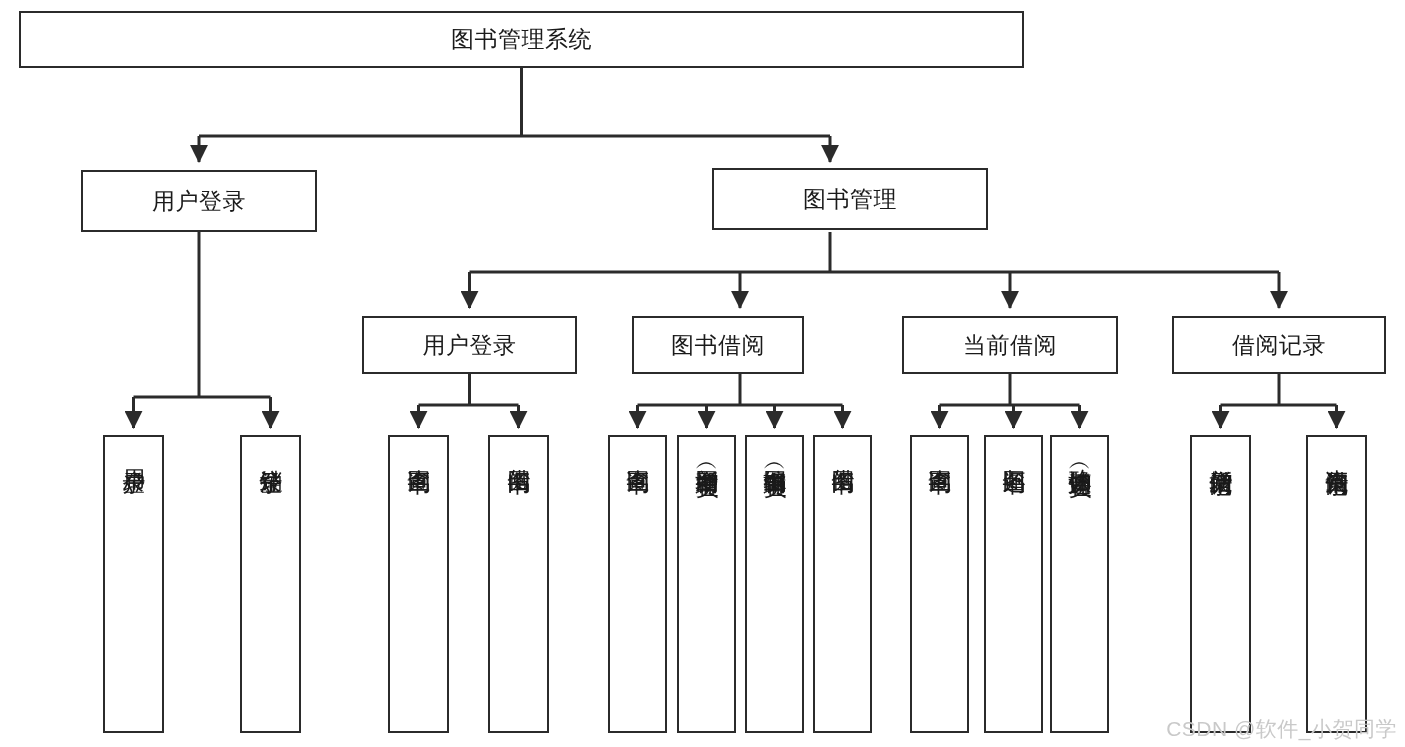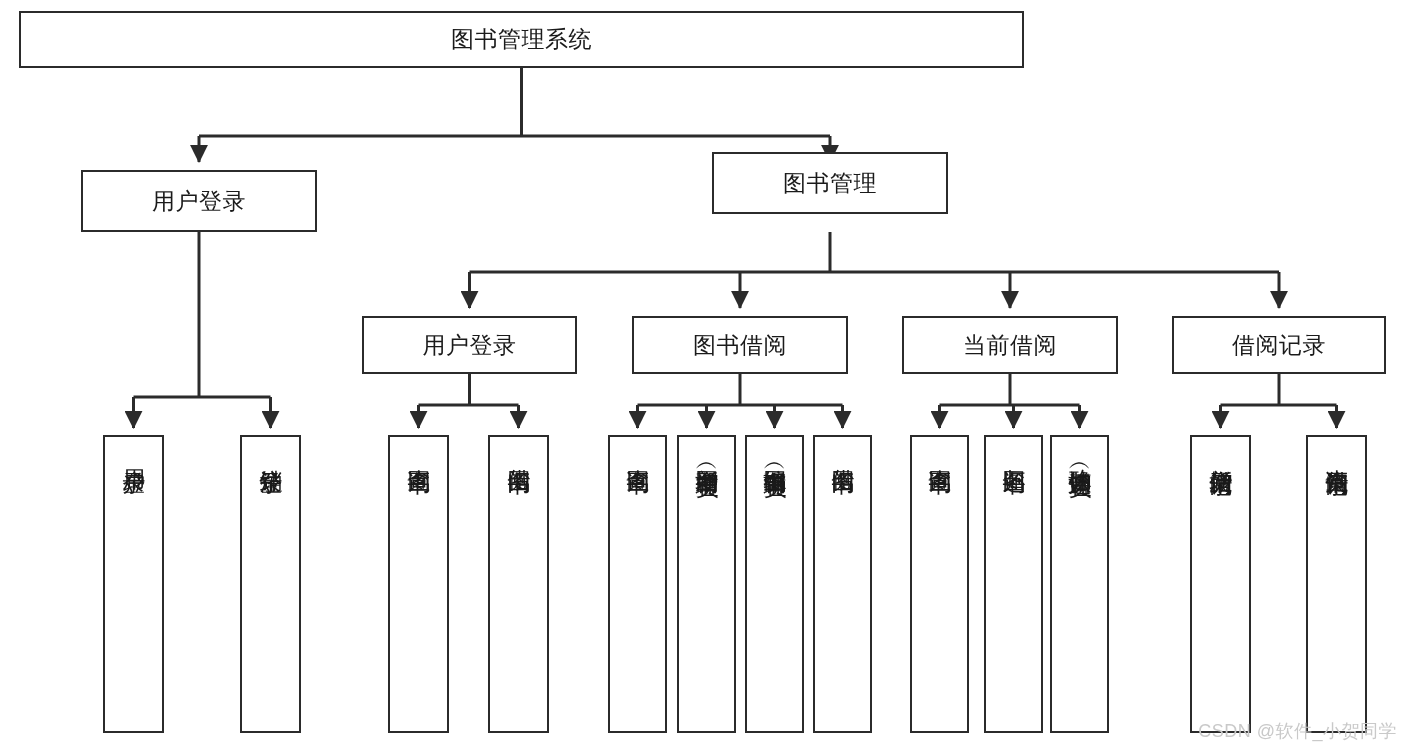--- a/index.html
+++ b/index.html
@@ -60,21 +60,21 @@
     text-orientation: upright;
     -webkit-text-orientation: upright;
     font-size: 23px;
     line-height: 1.12;
     letter-spacing: 1px;
   }
   .watermark {
     position: absolute;
     right: 8px;
     bottom: 4px;
-    font-size: 18px;
+    font-size: 21px;
     color: #c9c9c9;
     white-space: nowrap;
     letter-spacing: 0.5px;
   }
 </style>
 </head>
 <body>
 
 <div id="canvas">
 
@@ -128,28 +128,28 @@
     </g>
   </svg>
 
   <div class="node root horiz" style="left: 19px; top: 11px; width: 1005px; height: 57px;">
     <span class="node-label">图书管理系统</span>
   </div>
 
   <div class="node horiz" style="left: 81px; top: 170px; width: 236px; height: 62px;">
     <span class="node-label">用户登录</span>
   </div>
-  <div class="node horiz" style="left: 712px; top: 152px; width: 236px; height: 62px;">
+  <div class="node horiz" style="left: 712px; top: 168px; width: 276px; height: 62px;">
     <span class="node-label">图书管理</span>
   </div>
 
   <div class="node horiz" style="left: 362px; top: 316px; width: 215px; height: 58px;">
     <span class="node-label">用户登录</span>
   </div>
-  <div class="node horiz" style="left: 632px; top: 316px; width: 216px; height: 58px;">
+  <div class="node horiz" style="left: 632px; top: 316px; width: 172px; height: 58px;">
     <span class="node-label">图书借阅</span>
   </div>
   <div class="node horiz" style="left: 1172px; top: 316px; width: 214px; height: 58px;">
     <span class="node-label">借阅记录</span>
   </div>
   <div class="node horiz" style="left: 902px; top: 316px; width: 216px; height: 58px;">
     <span class="node-label">当前借阅</span>
   </div>
 
   <div class="node vert" style="left: 103px; top: 435px; width: 61px; height: 298px;">

